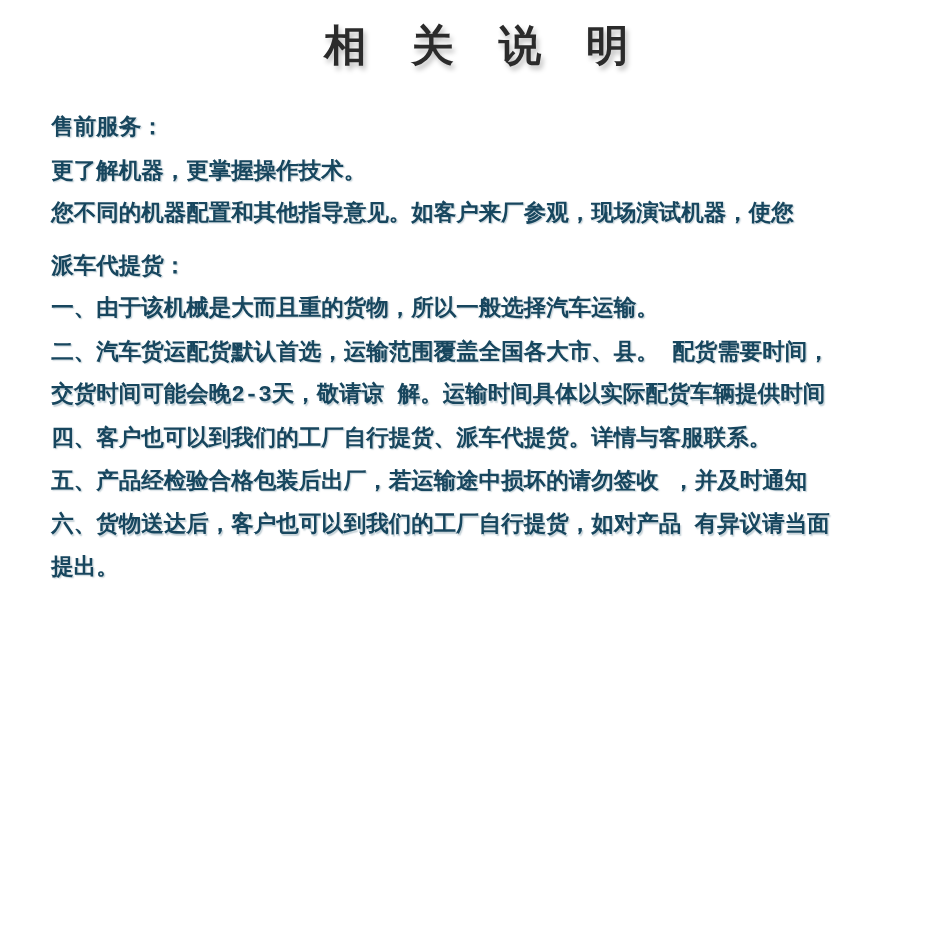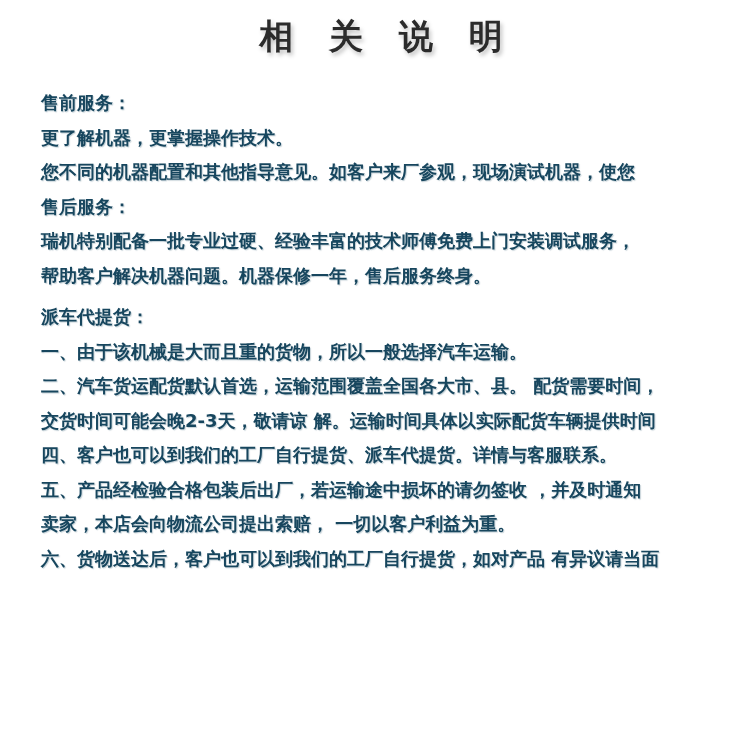--- a/index.html
+++ b/index.html
@@ -9,43 +9,38 @@
       font-family: "DejaVu Sans", sans-serif; font-weight: bold; font-size: 34px;
       color: #2b2b2b; letter-spacing: 12px; padding-left: 12px;
       text-shadow: 2px 3px 4px rgba(0,0,0,0.25);
     }
     .content {
       position: absolute; left: 41px; top: 86px; width: 700px;
       font-family: "DejaVu Sans", sans-serif; font-weight: bold; font-size: 18px;
       color: #17465e; line-height: 34.5px;
       text-shadow: 1px 1px 1px rgba(23,70,94,0.25);
     }
-    .line { white-space: nowrap; height: 34.5px; }
+    .line { white-space: nowrap; height: 34.5px; font-family: Liberation Mono, monospace; }
     .gap { height: 7px; }
   </style>
 </head>
 <body>
 
 <div class="title">相 关 说 明</div>
 
 <div class="content">
   <div>
     <div class="line">售前服务：</div>
     <div class="line">更了解机器，更掌握操作技术。</div>
     <div class="line">您不同的机器配置和其他指导意见。如客户来厂参观，现场演试机器，使您</div>
   </div>
-  <div>
-    <div class="line">售后服务：</div>
-    <div class="line">瑞机特别配备一批专业过硬、经验丰富的技术师傅免费上门安装调试服务，</div>
-    <div class="line">帮助客户解决机器问题。机器保修一年，售后服务终身。</div>
-  </div>
   <div class="gap"></div>
   <div>
     <div class="line">派车代提货：</div>
     <div class="line">一、由于该机械是大而且重的货物，所以一般选择汽车运输。</div>
     <div class="line">二、汽车货运配货默认首选，运输范围覆盖全国各大市、县。 配货需要时间，</div>
     <div class="line">交货时间可能会晚2-3天，敬请谅 解。运输时间具体以实际配货车辆提供时间</div>
     <div class="line">四、客户也可以到我们的工厂自行提货、派车代提货。详情与客服联系。</div>
     <div class="line">五、产品经检验合格包装后出厂，若运输途中损坏的请勿签收 ，并及时通知</div>
-    <div class="line">卖家，本店会向物流公司提出索赔， 一切以客户利益为重。</div>
     <div class="line">六、货物送达后，客户也可以到我们的工厂自行提货，如对产品 有异议请当面</div>
+    <div class="line">提出。</div>
   </div>
 </div>
 
 </body></html>

